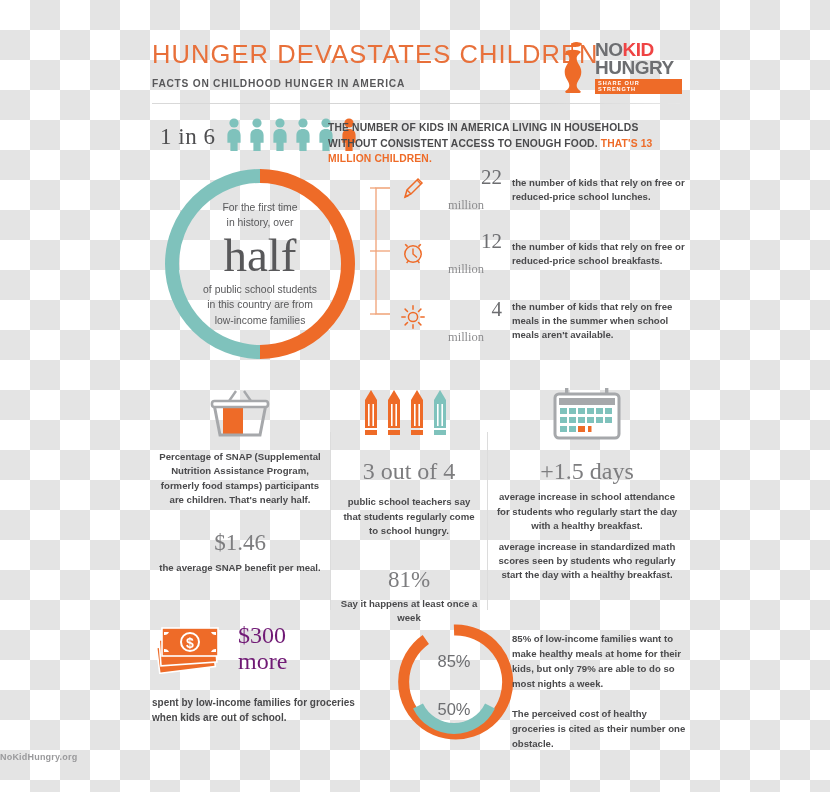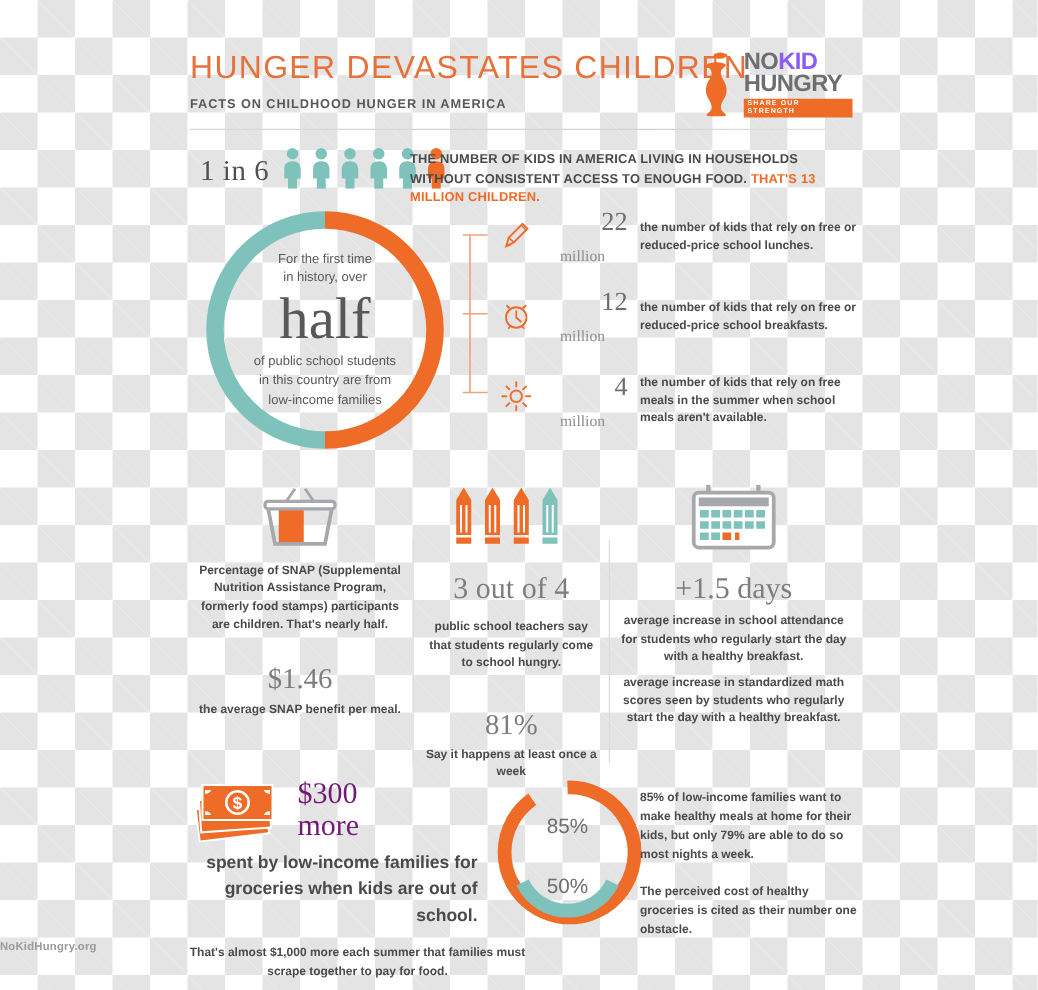--- a/index.html
+++ b/index.html
@@ -30,21 +30,21 @@
     position:absolute;left:152px;top:103px;width:528px;height:1px;
     background:linear-gradient(to right,#d9d9d9,#d2d2d2 70%,#e6e6e6);
   }
 
   
   .logo{position:absolute;left:556px;top:38px;width:126px;height:58px;
         display:flex;align-items:center;gap:5px;}
   .logo-mark{width:34px;height:52px;flex:0 0 34px;}
   .logo-txt{line-height:1;}
   .logo-l1{font-size:19px;font-weight:bold;letter-spacing:-0.5px;color:#6d6e71;}
-  .logo-l1 .kid{color:#8b5cf6;}
+  .logo-l1 .kid{color:#ef4444;}
   .logo-l2{font-size:19px;font-weight:bold;letter-spacing:-0.5px;color:#6d6e71;margin-top:-1px;}
   .logo-l3{font-size:5.6px;font-weight:bold;letter-spacing:0.9px;color:#ffffff;
            background:#ee6b28;padding:1.5px 2px 1.5px 3px;margin-top:2px;display:inline-block;}
 
   
   .band{position:absolute;left:160px;top:118px;width:520px;height:40px;}
   .band-num{position:absolute;left:0;top:6px;font-family:"Liberation Serif",serif;
             font-size:23px;color:#4f4f51;letter-spacing:0.5px;}
   .people{position:absolute;left:64px;top:0px;display:flex;gap:3px;align-items:flex-end;}
   .person{width:20px;height:33px;}
@@ -100,21 +100,21 @@
   .n175{font-size:23px;margin-top:14px;}
   .cap-a2{margin-top:6px;}
   .cap-b2{margin-top:5px;}
   .cap-c2{margin-top:6px;padding:0 2px;}
 
   
   .money{position:absolute;left:152px;top:622px;width:230px;}
   .money-top{display:flex;align-items:center;gap:8px;}
   .money-ico{width:78px;height:52px;flex:0 0 78px;}
   .money-num{font-family:"Liberation Serif",serif;font-size:24px;color:#701a75;line-height:1.1;}
-  .money-cap{font-size:14px;font-weight:bold;line-height:1.55;color:#4a4a4c;text-align:right;margin-top:4px;}
+  .money-cap{font-size:10px;font-weight:bold;line-height:1.55;color:#4a4a4c;text-align:left;margin-top:20px;}
   .money-cap2{font-size:9.6px;font-weight:bold;line-height:1.55;color:#4a4a4c;text-align:center;
               margin-top:12px;width:300px;margin-left:-16px;}
 
   
   .bdonut{position:absolute;left:392px;top:620px;width:124px;height:124px;}
   .bd-85{position:absolute;left:0;top:32px;width:124px;text-align:center;
          font-size:16.5px;color:#6d6e71;font-family:"Liberation Sans",sans-serif;}
   .bd-50{position:absolute;left:0;top:80px;width:124px;text-align:center;
          font-size:16.5px;color:#6d6e71;font-family:"Liberation Sans",sans-serif;}
 
@@ -357,21 +357,20 @@
         <path d="M64 10 l0 3 a5 5 0 0 1 -5 -3 z" fill="#ffffff"></path>
         <path d="M12 30 l0 -3 a5 5 0 0 1 5 3 z" fill="#ffffff"></path>
         <path d="M64 30 l0 -3 a5 5 0 0 0 -5 3 z" fill="#ffffff"></path>
       </svg>
       <div>
         <div class="money-num">$300</div>
         <div class="money-num">more</div>
       </div>
     </div>
     <div class="money-cap">spent by low-income families for groceries when kids are out of school.</div>
-    <div class="money-cap2">That's almost $1,000 more each summer that families must scrape together to pay for food.</div>
   </div>
 
   <div class="bdonut">
     <svg viewBox="0 0 124 124" width="124" height="124">
       <path d="M62 10 A52 52 0 1 1 33.8 19.4" fill="none" stroke="#ee6b28" stroke-width="11" stroke-linecap="butt"></path>
       <path d="M26 86 A40 40 0 0 0 98 86" fill="none" stroke="#7fc2bc" stroke-width="11" stroke-linecap="butt"></path>
     </svg>
     <div class="bd-85">85%</div>
     <div class="bd-50">50%</div>
   </div>

